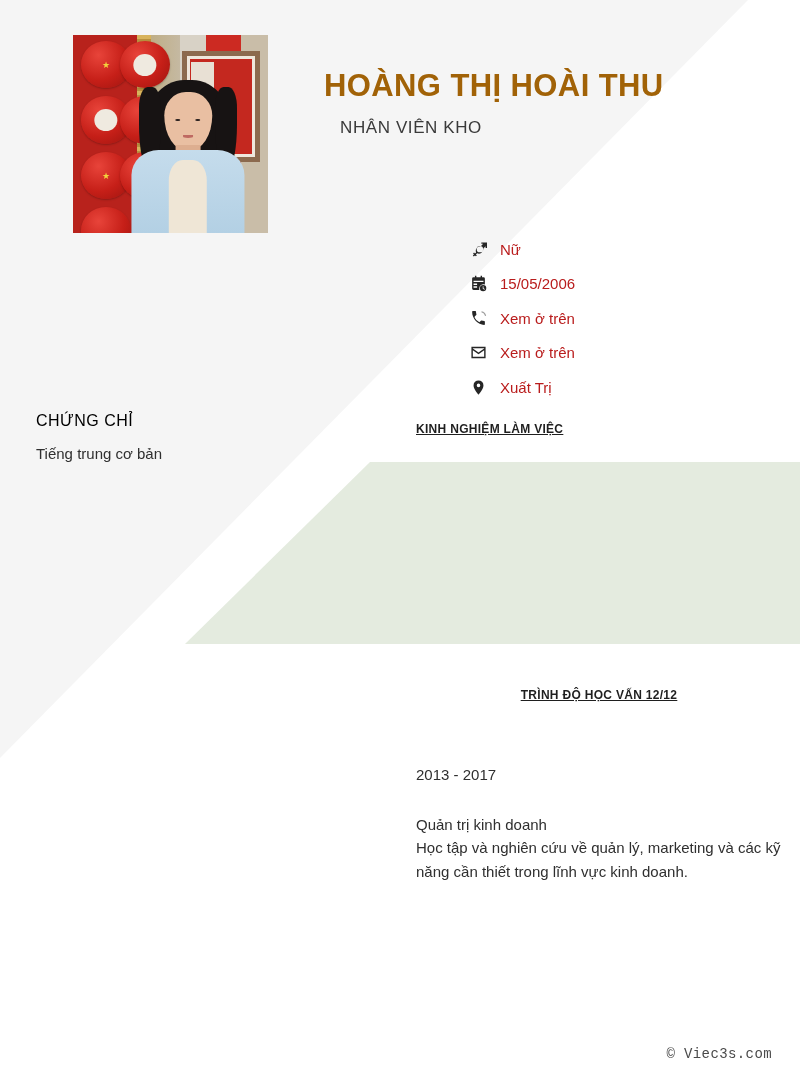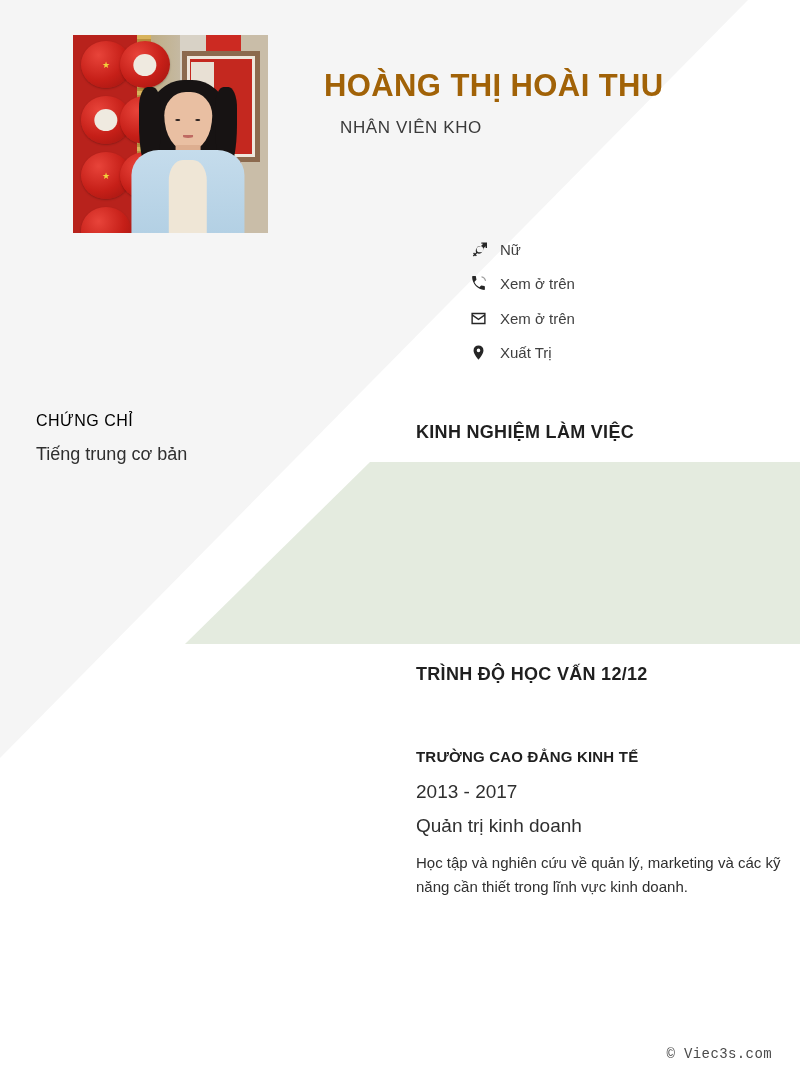--- a/index.html
+++ b/index.html
@@ -168,42 +168,42 @@
   .c-row {
     display:flex; align-items:center;
     height:34.5px;
   }
   .c-ico {
     width:30px; flex:0 0 30px;
     display:flex; align-items:center; justify-content:flex-start;
     color:#262626;
   }
   .c-ico svg { display:block; }
-  .c-txt { font-size:15px; color:#404040; }
+  .c-txt { font-size:15px; color:#b91c1c; }
 
   
   .lsec { position:absolute; left:36px; width:350px; }
   .lsec-h {
     font-size:16px; font-weight:400;
     letter-spacing:.5px; color:#000000;
     margin-bottom:12px;
   }
-  .lsec-item { font-size:18px; color:#2f2f2f; line-height:24px; }
+  .lsec-item { font-size:15px; color:#2f2f2f; line-height:24px; }
 
   
   .rsec { position:absolute; left:416px; width:366px; }
   .rsec-h {
-    font-size:18px; font-weight:700;
-    letter-spacing:.3px; color:#1f1f1f;
+    font-size:12px; font-weight:700;
+    letter-spacing:.3px; color:#1f1f1f;text-decoration:underline;
   }
   .sub-h {
     font-size:15px; font-weight:700;
     letter-spacing:.2px; color:#1f1f1f;
   }
-  .rline { font-size:19px; color:#2f2f2f; line-height:22px; }
+  .rline { font-size:15px; color:#2f2f2f; line-height:22px; }
   .rpara { font-size:15px; color:#2f2f2f; line-height:23.5px; }
 
   .footer {
     position:absolute; right:28px; bottom:18px;
     font-family:"Liberation Mono", monospace;
     font-size:14px; color:#4a4a4a;
     letter-spacing:.4px;
   }
 </style>
 </head>
@@ -263,20 +263,29 @@
 
     <div class="c-row">
       <span class="c-ico">
         <svg width="17" height="17" viewBox="0 0 24 24" fill="currentColor">
           <path d="M22 2h-6v2h2.6l-3.3 3.3A6.5 6.5 0 0 0 8.6 16.1L7 17.7l-1.3-1.3-1.4 1.4L5.6 19l-1.6 1.6 1.4 1.4L7 20.4l1.3 1.3 1.4-1.4L8.4 19l1.6-1.6a6.5 6.5 0 0 0 8.8-6.7L22 7.4V10h2V2h-2zM14 16a4.5 4.5 0 1 1 0-9 4.5 4.5 0 0 1 0 9z"></path>
         </svg>
       </span>
       <span class="c-txt">Nữ</span>
     </div>
 
+    <div class="c-row">
+      <span class="c-ico">
+        <svg width="17" height="17" viewBox="0 0 24 24" fill="currentColor">
+          <path d="M7 1v2H5a2 2 0 0 0-2 2v14a2 2 0 0 0 2 2h8.2A6 6 0 0 1 13 19a6 6 0 0 1 8-5.7V5a2 2 0 0 0-2-2h-2V1h-2v2H9V1H7zm-2 7h14v2H5V8zm0 4h5v2H5v-2zm0 4h5v2H5v-2z"></path>
+          <path d="M18.5 14a4.5 4.5 0 1 0 0 9 4.5 4.5 0 0 0 0-9zm.5 4.6 2 1.2-.6 1-2.4-1.4V16h1v2.6z"></path>
+        </svg>
+      </span>
+      <span class="c-txt">15/05/2006</span>
+    </div>
 
     <div class="c-row">
       <span class="c-ico">
         <svg width="17" height="17" viewBox="0 0 24 24" fill="currentColor">
           <path d="M6.6 10.8a15.1 15.1 0 0 0 6.6 6.6l2.2-2.2a1 1 0 0 1 1-.25c1.1.37 2.3.57 3.6.57a1 1 0 0 1 1 1V20a1 1 0 0 1-1 1C11.3 21 3 12.7 3 2.5a1 1 0 0 1 1-1h3.5a1 1 0 0 1 1 1c0 1.25.2 2.45.57 3.57a1 1 0 0 1-.25 1l-2.22 2.23z"></path>
           <path d="M16 3.2a7 7 0 0 1 5.3 5.3l1.5-.4A8.5 8.5 0 0 0 16.4 1.7l-.4 1.5z" opacity=".45"></path>
         </svg>
       </span>
       <span class="c-txt">Xem ở trên</span>
     </div>
@@ -309,26 +318,25 @@
   <div class="rsec" style="top:422px;">
     <div class="rsec-h">KINH NGHIỆM LÀM VIỆC</div>
   </div>
   <div class="rsec" style="top:470px;">
     <div class="sub-h">CÔNG TY DARFON</div>
     <div class="rline" style="margin-top:16px;">2025 đến nay</div>
     <div class="rline" style="margin-top:12px;">Công nhân kho</div>
     <div class="rpara" style="margin-top:14px;">Xuất nhập kho hàng nguyên vật liệu cho sản xuất, xem đơn hàng và phân bổ cho sản xuất, kéo hàng giao cho sản xuất, lấy hàng về từ sản xuất khi chạy xong hàng.</div>
   </div>
 
-  <div class="rsec" style="top:664px;">
+  <div class="rsec" style="top:688px;text-align:center;">
     <div class="rsec-h">TRÌNH ĐỘ HỌC VẤN 12/12</div>
   </div>
   <div class="rsec" style="top:748px;">
-    <div class="sub-h">TRƯỜNG CAO ĐẲNG KINH TẾ</div>
     <div class="rline" style="margin-top:16px;">2013 - 2017</div>
-    <div class="rline" style="margin-top:12px;">Quản trị kinh doanh</div>
-    <div class="rpara" style="margin-top:14px;">Học tập và nghiên cứu về quản lý, marketing và các kỹ năng cần thiết trong lĩnh vực kinh doanh.</div>
+    <div class="rline" style="margin-top:28px;">Quản trị kinh doanh</div>
+    <div class="rpara" style="">Học tập và nghiên cứu về quản lý, marketing và các kỹ năng cần thiết trong lĩnh vực kinh doanh.</div>
   </div>
 
 
   <div class="footer">© Viec3s.com</div>
 
 </div>
 
 </body></html>

